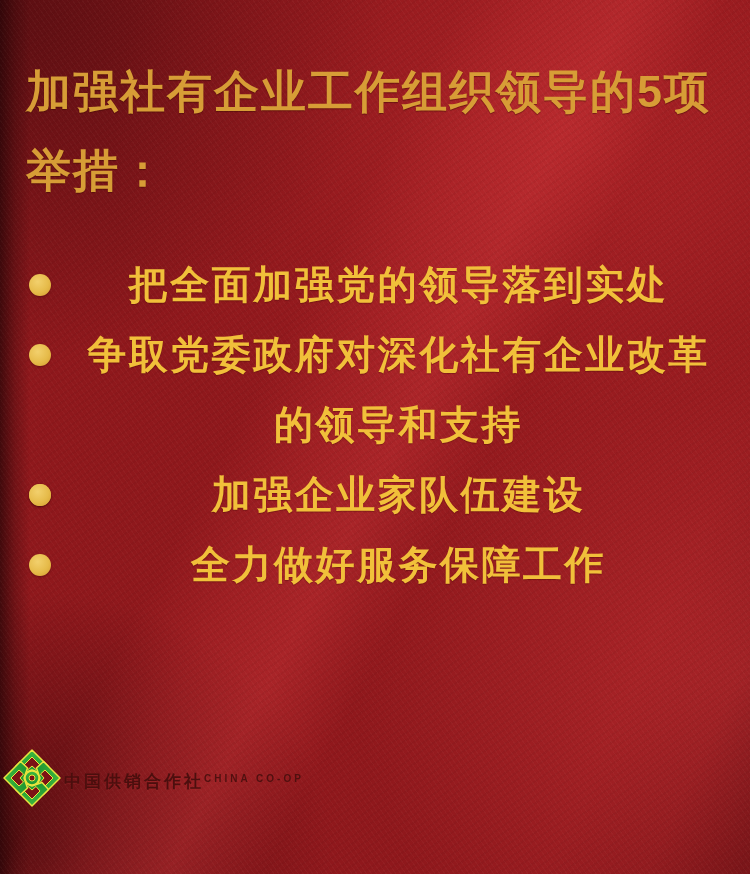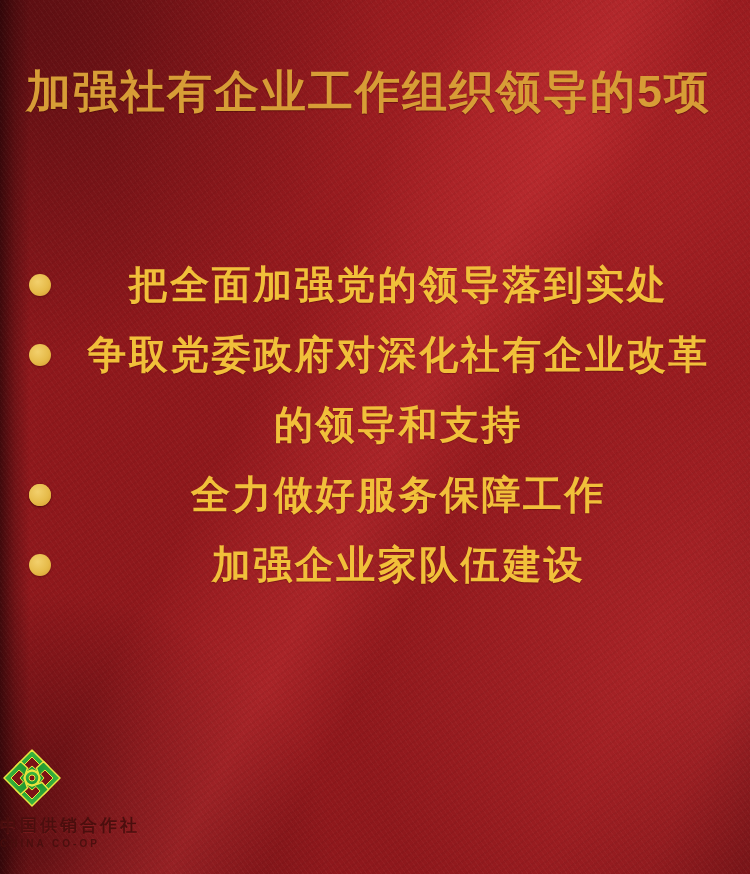--- a/index.html
+++ b/index.html
@@ -74,22 +74,22 @@
     border-radius: 50%;
     background: radial-gradient(circle at 40% 35%, #f2d06d 0%, #e6bb4a 55%, #d29c2d 100%);
     box-shadow: 0 1px 2px rgba(50,5,5,0.4);
   }
   .footer {
     position: absolute;
     top: 748px;
     left: 0;
     width: 750px;
     display: flex;
-    flex-direction: column;
-    align-items: flex-start;
+    flex-direction: row;
+    align-items: center;
   }
   .logo { width: 64px; height: 60px; }
   .org-cn {
     margin-top: 6px;
     color: rgba(72,14,13,0.95);
     font-size: 17px;
     font-weight: bold;
     letter-spacing: 3px;
     text-shadow: 0 1px 0 rgba(180,50,50,0.25);
   }
@@ -101,41 +101,42 @@
     letter-spacing: 3px;
   }
 </style>
 </head>
 <body>
 
 <div class="poster">
 
   <div class="title">
     <div class="line">加强社有企业工作组织领导的5项</div>
+    <div class="line">举措：</div>
   </div>
 
   <ul class="measures">
     <li class="measure">
       <span class="bullet"></span>
       <span>把全面加强党的领导落到实处</span>
     </li>
     <li class="measure">
       <span class="bullet"></span>
       <span>争取党委政府对深化社有企业改革的领导和支持</span>
     </li>
     <li class="measure">
       <span class="bullet"></span>
     </li>
     <li class="measure">
       <span class="bullet"></span>
-      <span>全力做好服务保障工作</span>
+      <span>加强企业家队伍建设</span>
     </li>
     <li class="measure">
       <span class="bullet"></span>
-      <span>加强企业家队伍建设</span>
+      <span>全力做好服务保障工作</span>
     </li>
   </ul>
 
   <div class="footer">
     <svg class="logo" viewBox="0 0 120 120" aria-hidden="true">
       <defs>
         <linearGradient id="armGrad" x1="0" y1="0" x2="0" y2="1">
           <stop offset="0" stop-color="#3db83e"></stop>
           <stop offset="1" stop-color="#1d9431"></stop>
         </linearGradient>

